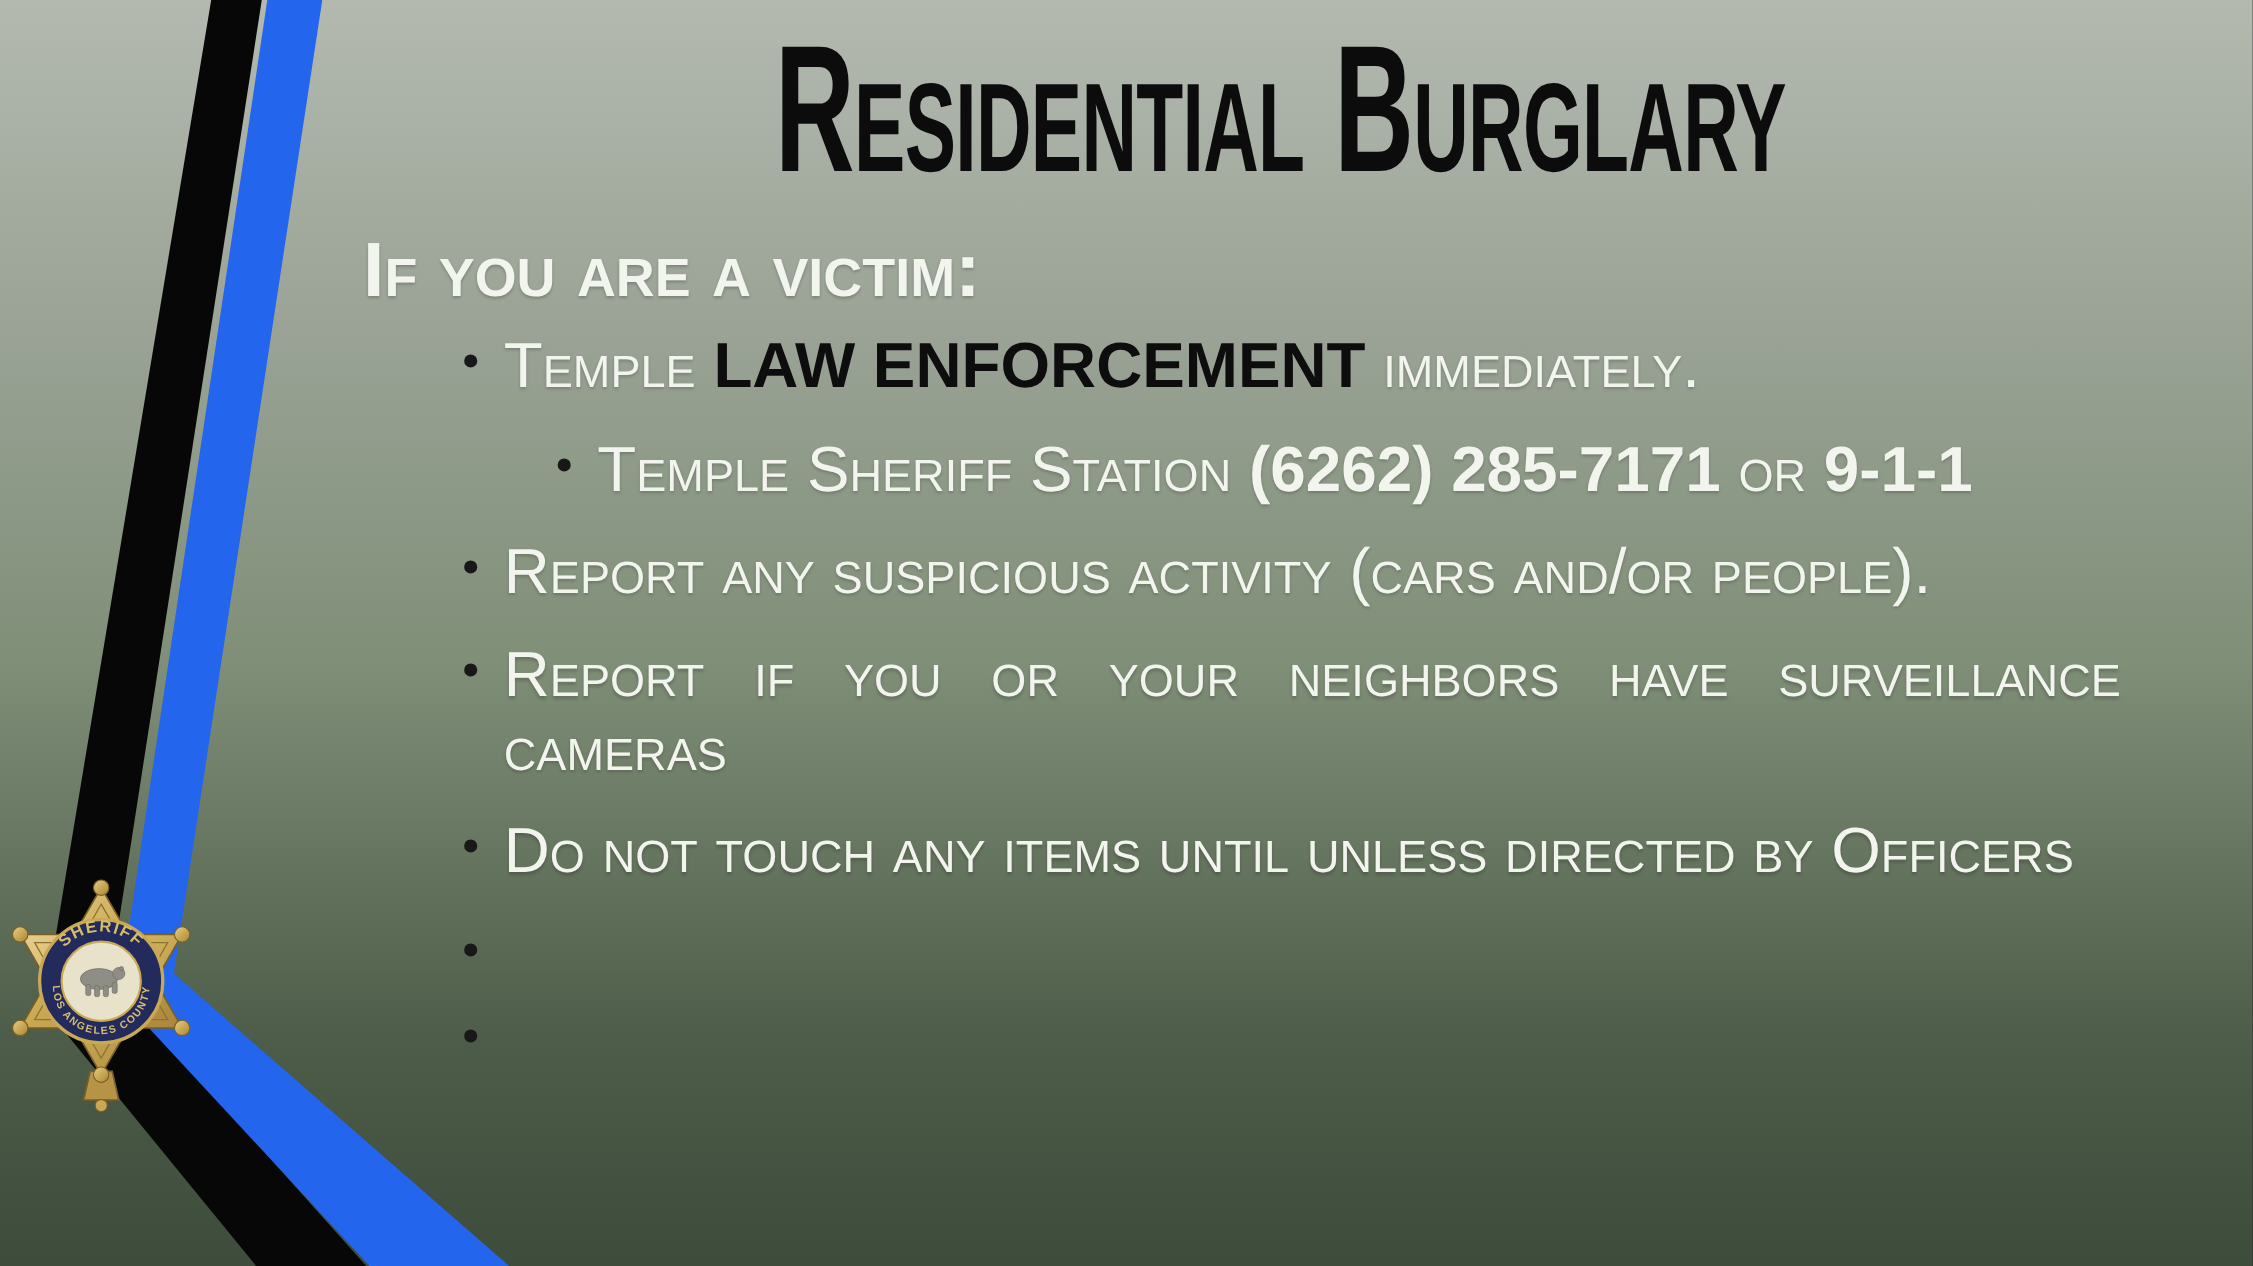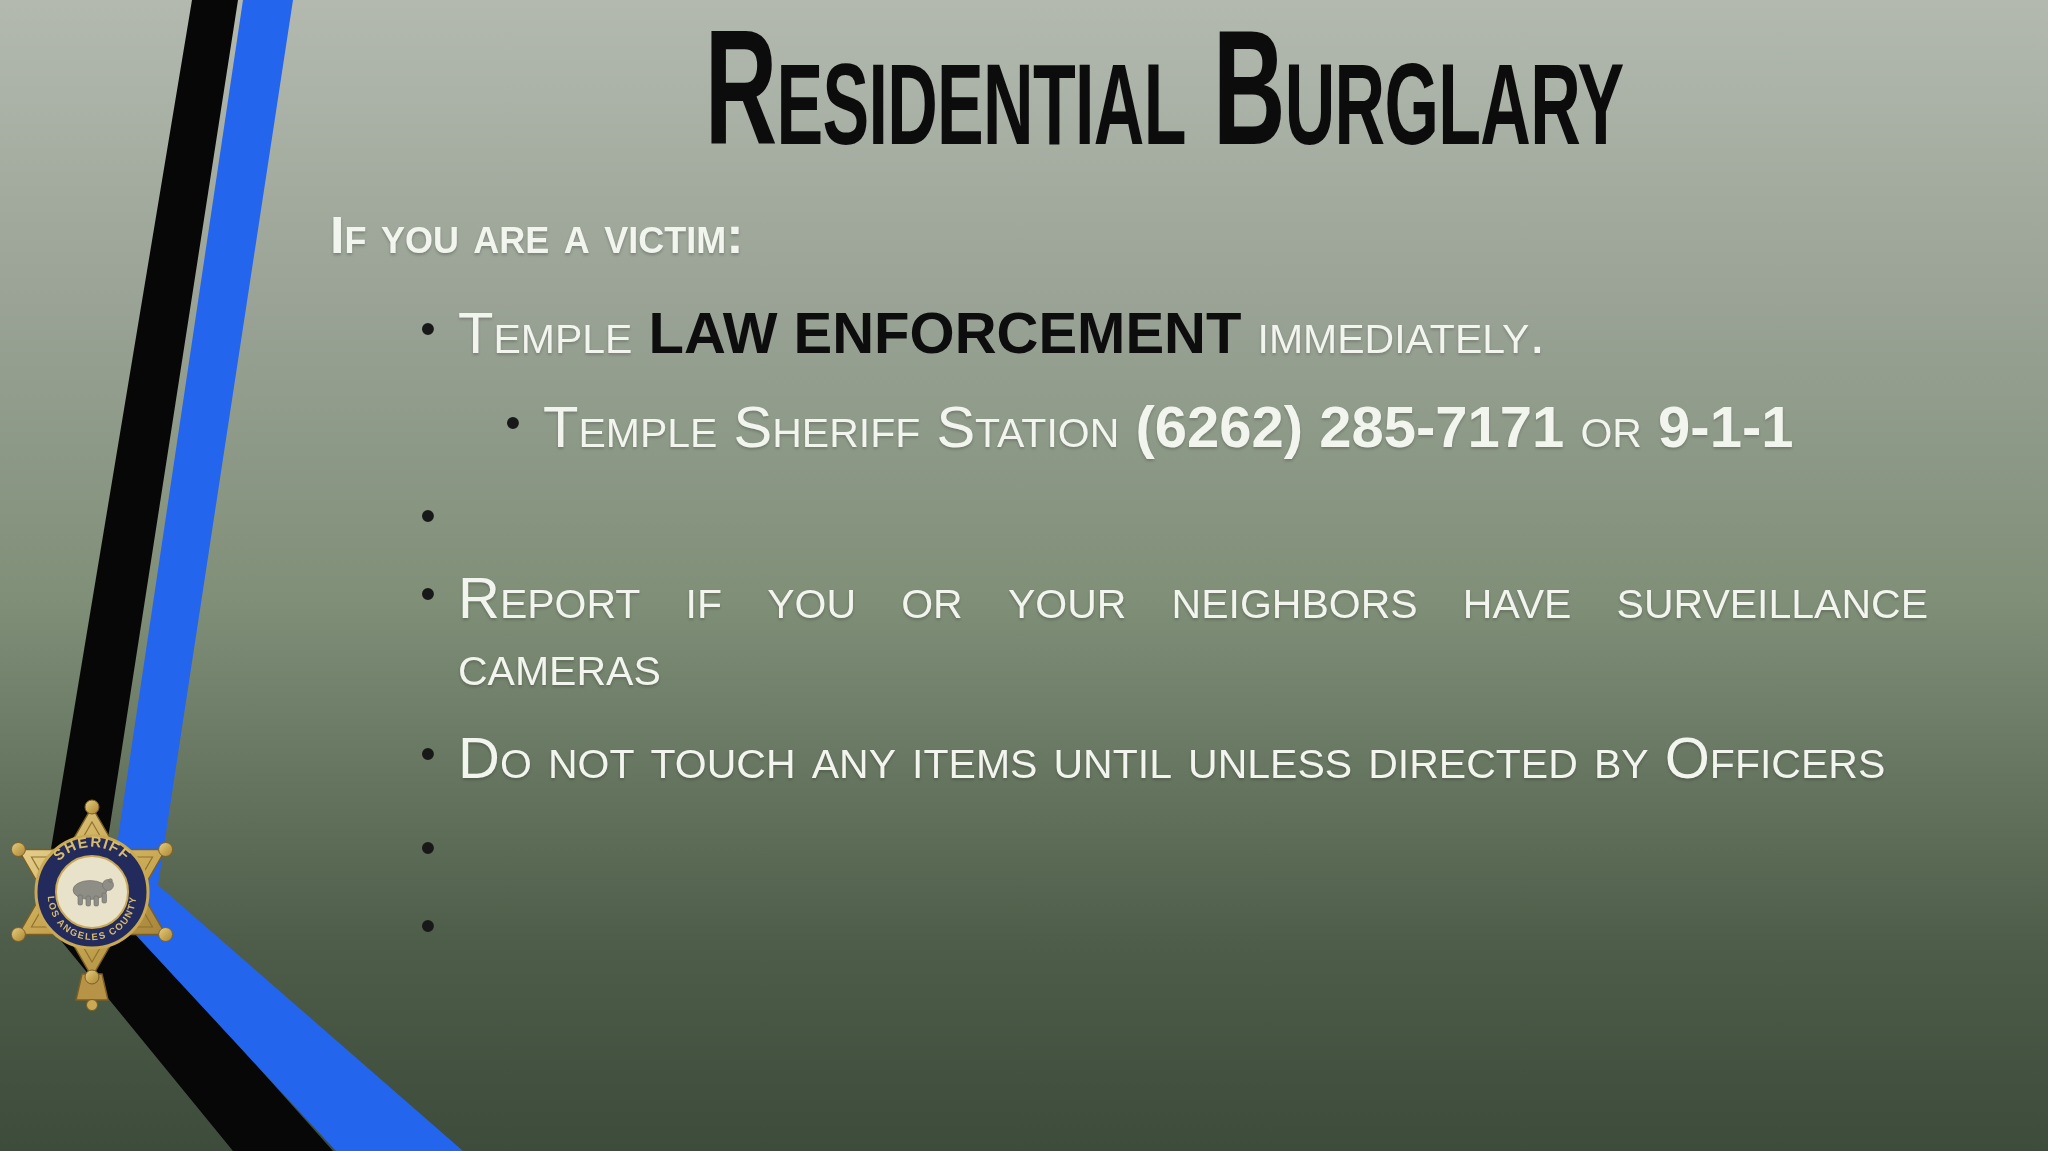--- a/index.html
+++ b/index.html
@@ -23,37 +23,37 @@
       #4e5d49 82%,
       var(--background-bottom) 100%);
   }
   .stripes{position:absolute;left:0;top:0;width:2048px;height:1151px;}
   .stripe-black{fill:var(--stripe-black);}
   .stripe-blue{fill:var(--stripe-blue);}
 
   .badge{position:absolute;left:-8px;top:792px;width:200px;height:240px;}
 
   .title{
-    position:absolute;left:280px;right:0;top:0;
+    position:absolute;left:280px;right:0;top:12px;
     text-align:center;
     color:var(--title);
   }
   .title .title-text{
     display:inline-block;
     font-size:152px;
     font-weight:900;
     font-variant:small-caps;
     letter-spacing:-1px;
     transform:scale(0.66,1.08);
     transform-origin:50% 50%;
     white-space:nowrap;
   }
   .heading{
     position:absolute;left:330px;top:205px;
-    font-size:52px;font-weight:700;
+    font-size:70px;font-weight:700;
     font-variant:small-caps;
     color:var(--text);
     text-shadow:0 2px 3px rgba(0,0,0,.22);
     white-space:nowrap;
   }
   .bullets{
     position:absolute;left:408px;top:300px;right:58px;
     color:var(--text);
     font-size:58px;
     font-variant:small-caps;
@@ -146,20 +146,21 @@
       <span class="btext"><span>Temple </span><span class="ink">LAW ENFORCEMENT</span><span> immediately.</span></span>
     </div>
 
     <div class="row sub">
       <span class="dot">•</span>
       <span class="btext"><span>Temple Sheriff Station </span><span class="bold">(6262) 285-7171</span><span> or </span><span class="bold">9-1-1</span></span>
     </div>
 
     <div class="row">
       <span class="dot">•</span>
+      <span class="btext">Report any suspicious activity (cars and/or people).</span>
     </div>
 
     <div class="row">
       <span class="dot">•</span>
       <span class="btext justify">Report if you or your neighbors have surveillance cameras</span>
     </div>
 
     <div class="row">
       <span class="dot">•</span>
       <span class="btext">Do not touch any items until unless directed by Officers</span>

